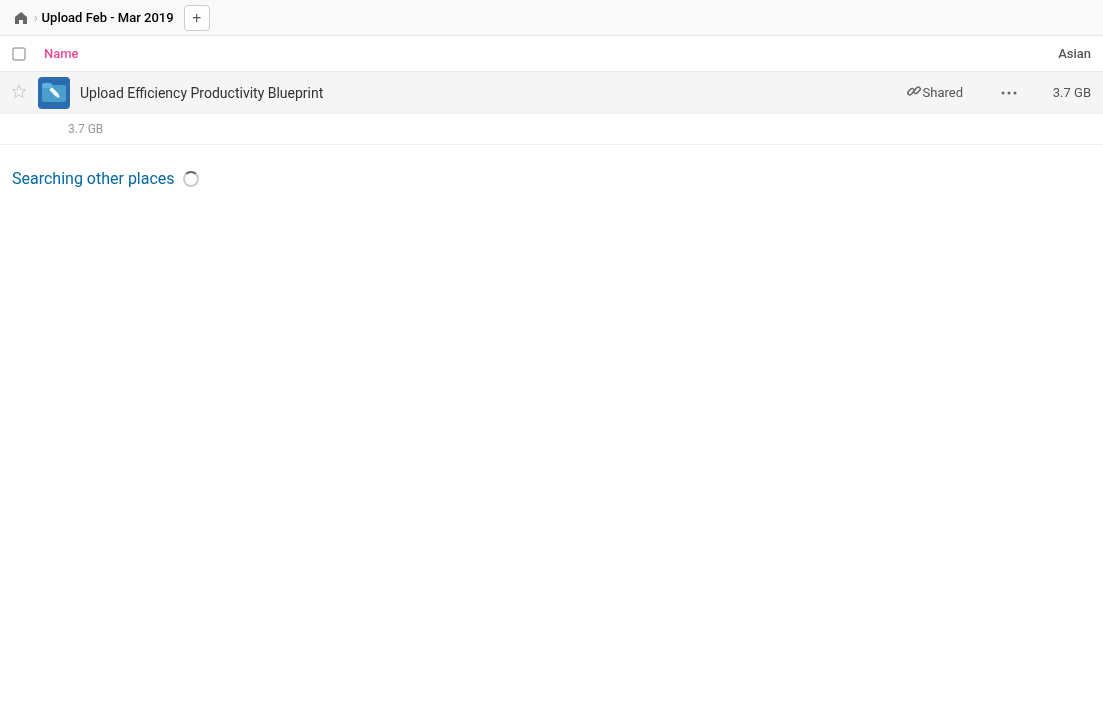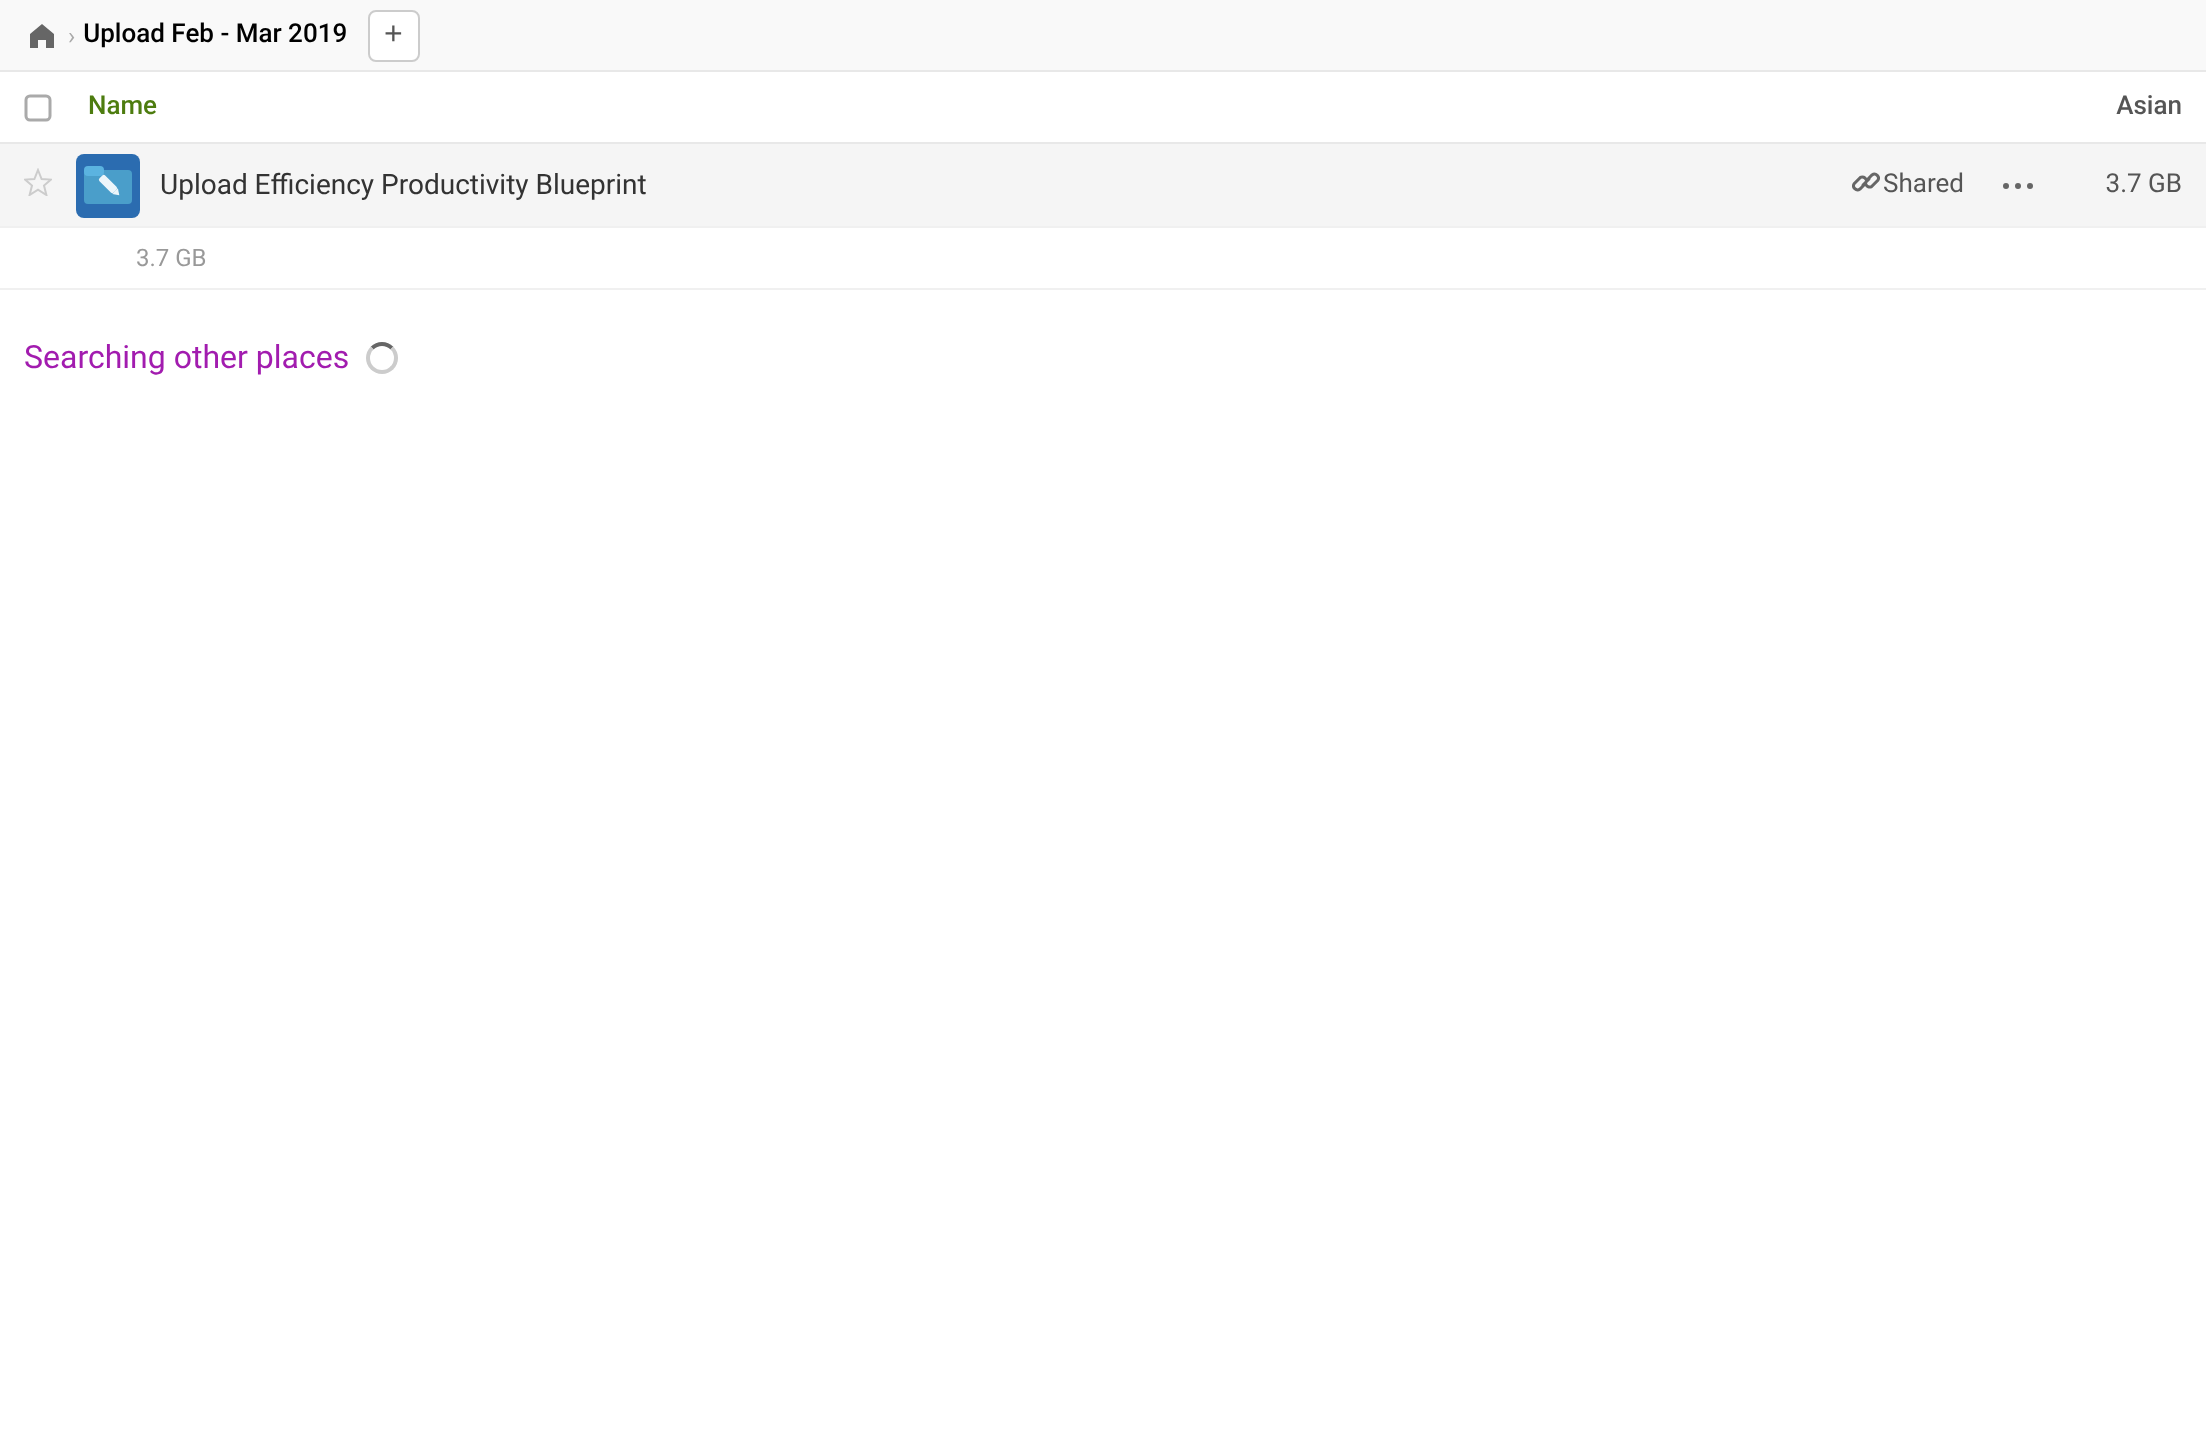--- a/index.html
+++ b/index.html
@@ -78,21 +78,21 @@
 
     .col-checkbox {
       width: 32px;
       display: flex;
       align-items: center;
     }
 
     .col-name {
       flex: 1;
       font-size: 13px;
-      color: #4d7c0f;
+      color: #ec4899;
       font-weight: 500;
     }
 
     .col-size {
       width: 80px;
       text-align: right;
       font-size: 13px;
       color: #555;
       font-weight: 500;
     }
@@ -132,21 +132,21 @@
     .file-name-text {
       flex: 1;
       font-size: 14px;
       color: #333;
     }
 
     .file-shared-area {
       display: flex;
       align-items: center;
       gap: 2px;
-      margin-right: 13px;
+      margin-right: 32px;
     }
 
     .shared-link-icon {
       color: #666;
       font-size: 14px;
     }
 
     .shared-label {
       font-size: 13px;
       color: #555;
@@ -192,21 +192,21 @@
       color: #999;
     }
 
     
     .searching-section {
       padding: 24px 12px 12px 12px;
     }
 
     .searching-title {
       font-size: 16px;
-      color: #a21caf;
+      color: #0369a1;
       font-weight: 400;
       display: flex;
       align-items: center;
       gap: 8px;
     }
 
     .spinner {
       width: 16px;
       height: 16px;
       border: 2px solid #ccc;

